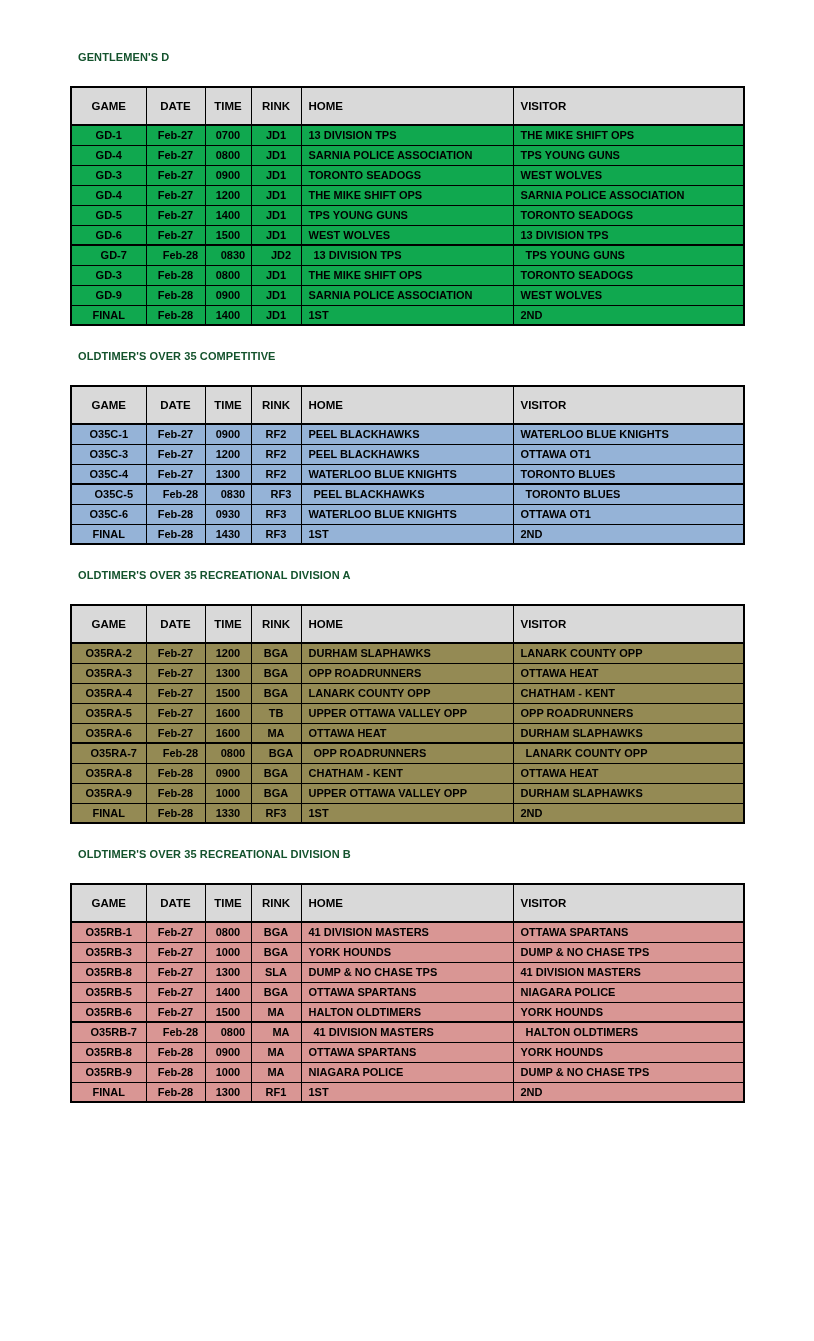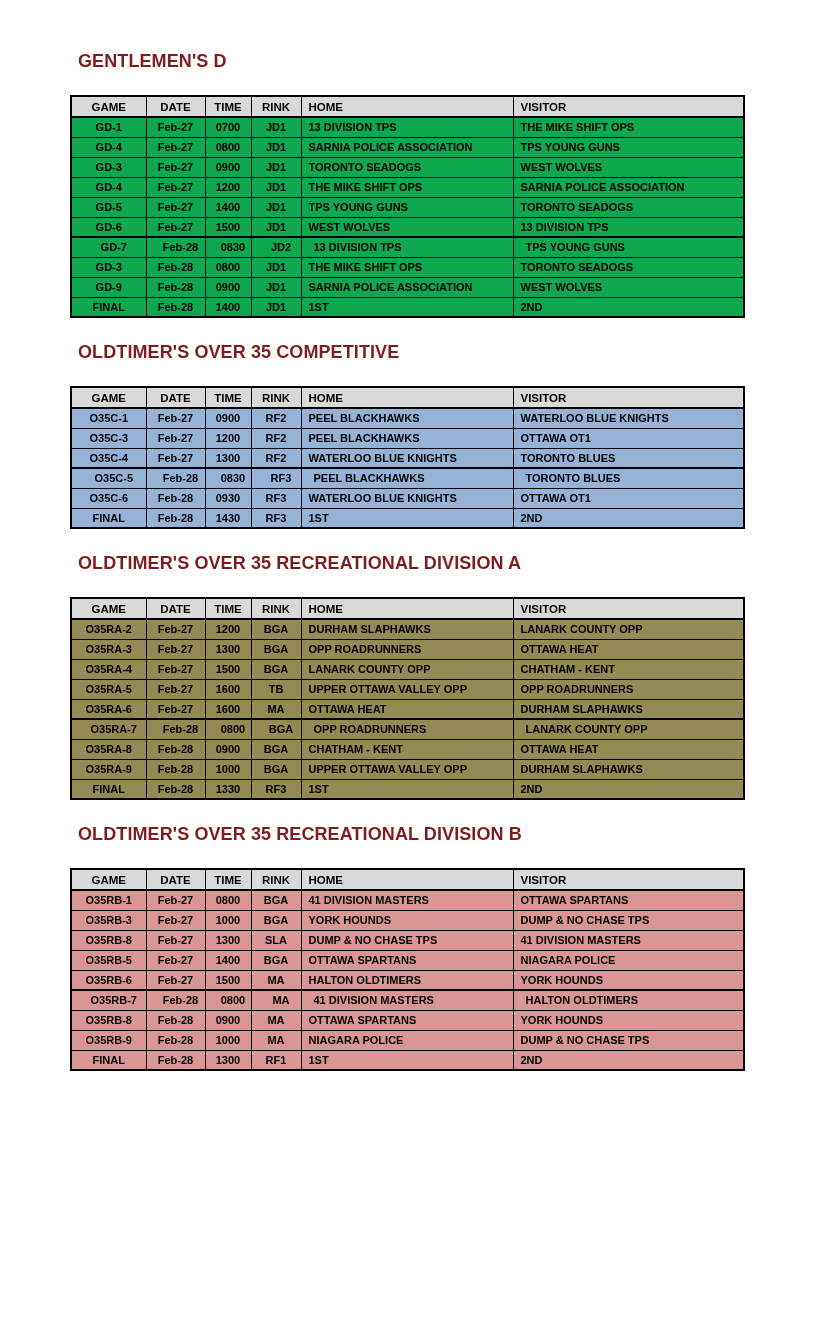--- a/index.html
+++ b/index.html
@@ -9,24 +9,24 @@
     background: #ffffff;
     font-family: "Liberation Sans", "DejaVu Sans", sans-serif;
     color: #000;
   }
   main { padding: 51px 0 0 70px; }
 
   section.sched { margin: 0 0 24px 0; }
 
   h2.sec-title {
     margin: 0 0 23px 8px;
-    font-size: 18px;
+    font-size: 11px;
     font-weight: 700;
     letter-spacing: 0.1px;
-    color: #7f1d1d;
+    color: #14532d;
   }
 
   table.sched-table {
     border-collapse: collapse;
     table-layout: fixed;
     width: 673px;
     border: 2px solid var(--border-color, #000);
   }
   col.c0 { width: 75px; }
   col.c1 { width: 59px; }
@@ -42,21 +42,21 @@
     font-size: 11px;
     font-weight: 700;
     white-space: nowrap;
     overflow: hidden;
     color: #000;
   }
   thead th {
     background: var(--header-fill, #d9d9d9);
     border-bottom: 2px solid var(--border-color, #000);
     font-size: 11.5px;
-    height: 21px;
+    height: 38px;
     margin-left: 36px;
   }
   th.a-center, td.a-center { text-align: center; }
   th.a-left, td.a-left { text-align: left; padding-left: 7px; }
 
   tbody td { background: var(--row-bg, #ccc); }
   tr.group-start td { border-top: 2px solid var(--border-color, #000); padding-left: 12px; }
 </style>
 </head>
 <body style="background: rgb(255, 255, 255);">

